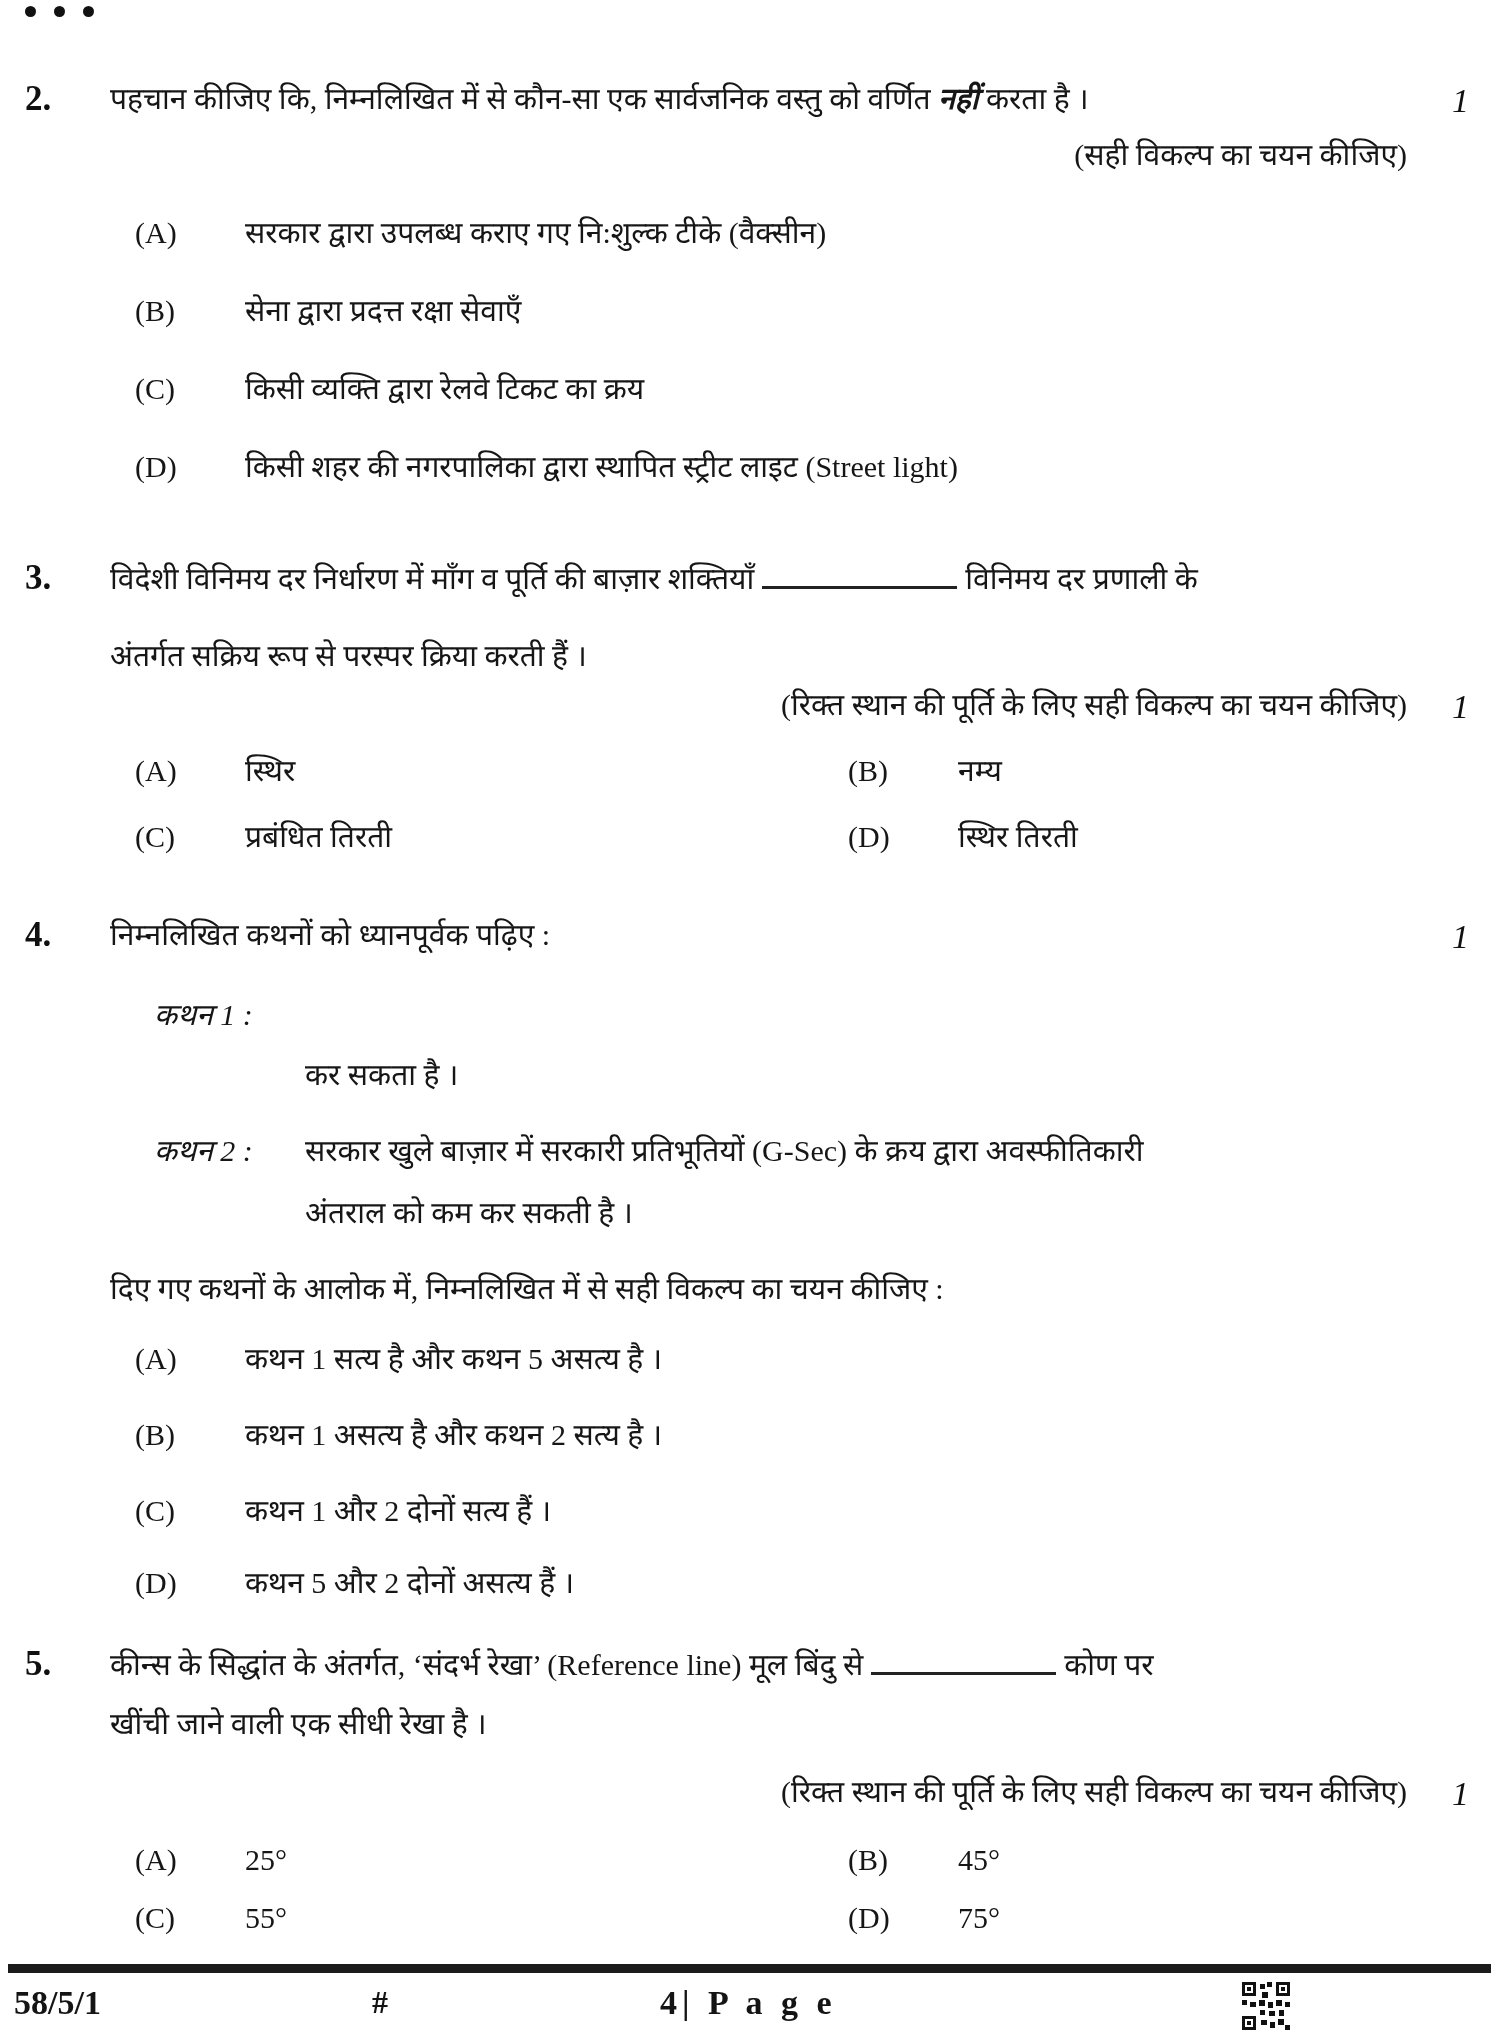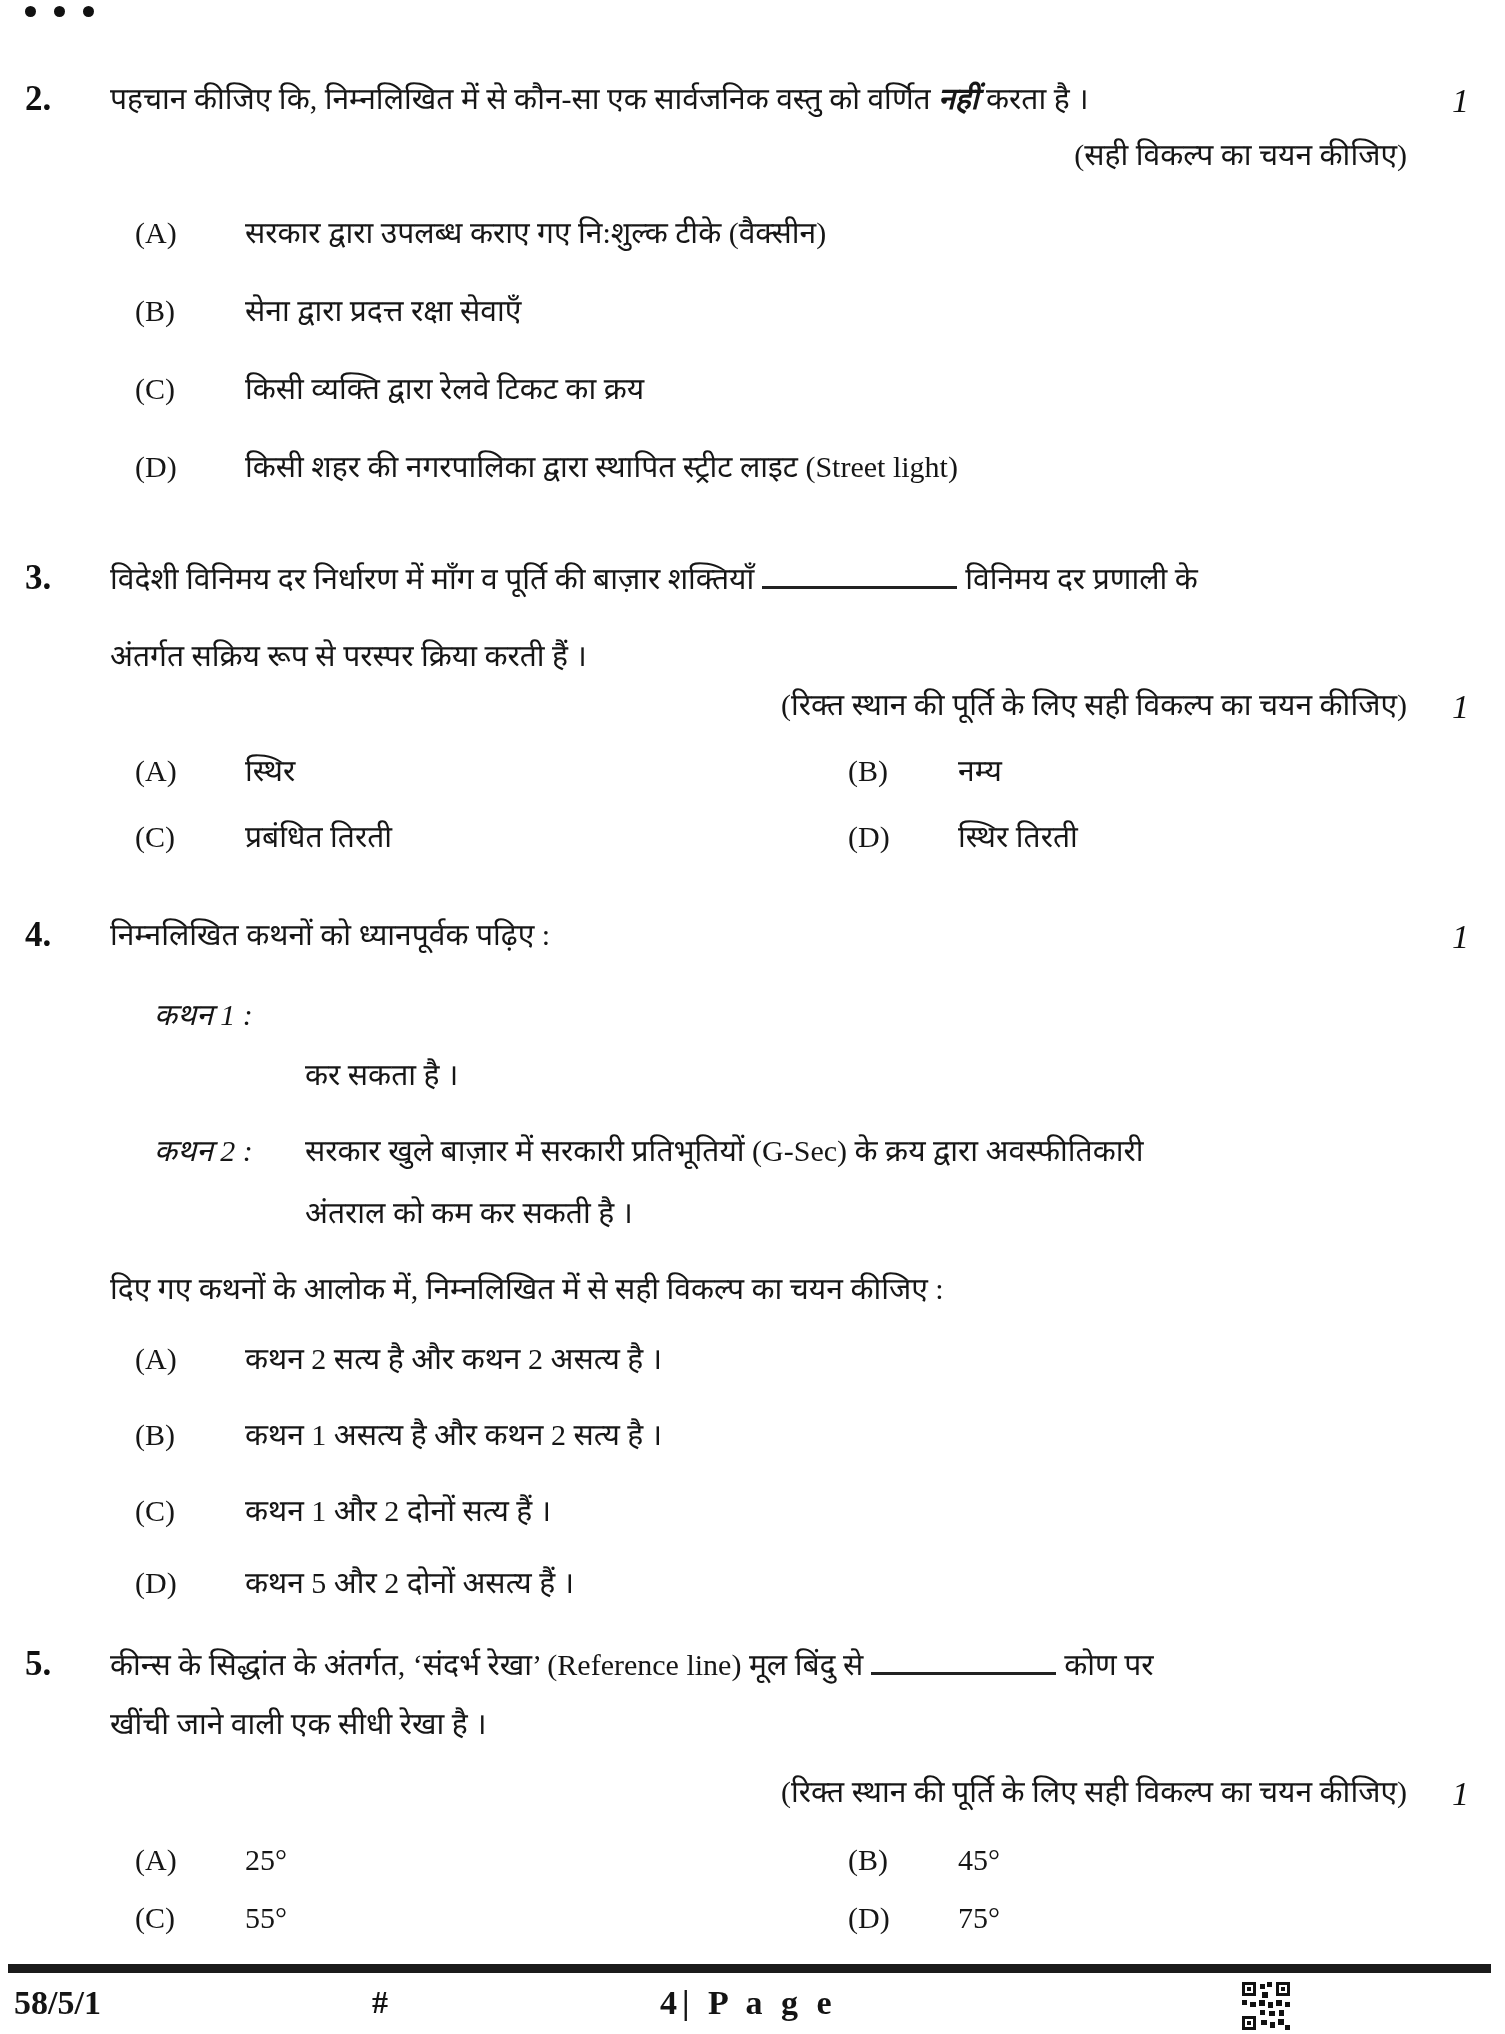--- a/index.html
+++ b/index.html
@@ -111,21 +111,21 @@
   <div class="line stmt-label" style="top:992px">कथन 1 :</div>
   <div class="line stmt-text" style="top:1052px">कर सकता है ।</div>
 
   <div class="line stmt-label" style="top:1128px">कथन 2 :</div>
   <div class="line stmt-text" style="top:1190px">अंतराल को कम कर सकती है ।</div>
   <div class="line stmt-text" style="top:1128px">सरकार खुले बाज़ार में सरकारी प्रतिभूतियों (G-Sec) के क्रय द्वारा अवस्फीतिकारी</div>
 
   <div class="line qtext" style="top:1266px">दिए गए कथनों के आलोक में, निम्नलिखित में से सही विकल्प का चयन कीजिए :</div>
 
   <div class="line optletter" style="top:1336px">(A)</div>
-  <div class="line opttext" style="top:1336px">कथन 2 सत्य है और कथन 2 असत्य है ।</div>
+  <div class="line opttext" style="top:1336px">कथन 1 सत्य है और कथन 5 असत्य है ।</div>
   <div class="line optletter" style="top:1412px">(B)</div>
   <div class="line opttext" style="top:1412px">कथन 1 असत्य है और कथन 2 सत्य है ।</div>
   <div class="line optletter" style="top:1488px">(C)</div>
   <div class="line opttext" style="top:1488px">कथन 1 और 2 दोनों सत्य हैं ।</div>
   <div class="line optletter" style="top:1560px">(D)</div>
   <div class="line opttext" style="top:1560px">कथन 5 और 2 दोनों असत्य हैं ।</div>
 
   <div class="qnum" style="top:1641px">5.</div>
   <div class="line qtext" style="top:1641px"><span>कीन्स के सिद्धांत के अंतर्गत, ‘संदर्भ रेखा’ (Reference line) मूल बिंदु से</span><span class="blank" style="width:185px"></span><span>कोण पर</span></div>
   <div class="line qtext" style="top:1701px">खींची जाने वाली एक सीधी रेखा है ।</div>

